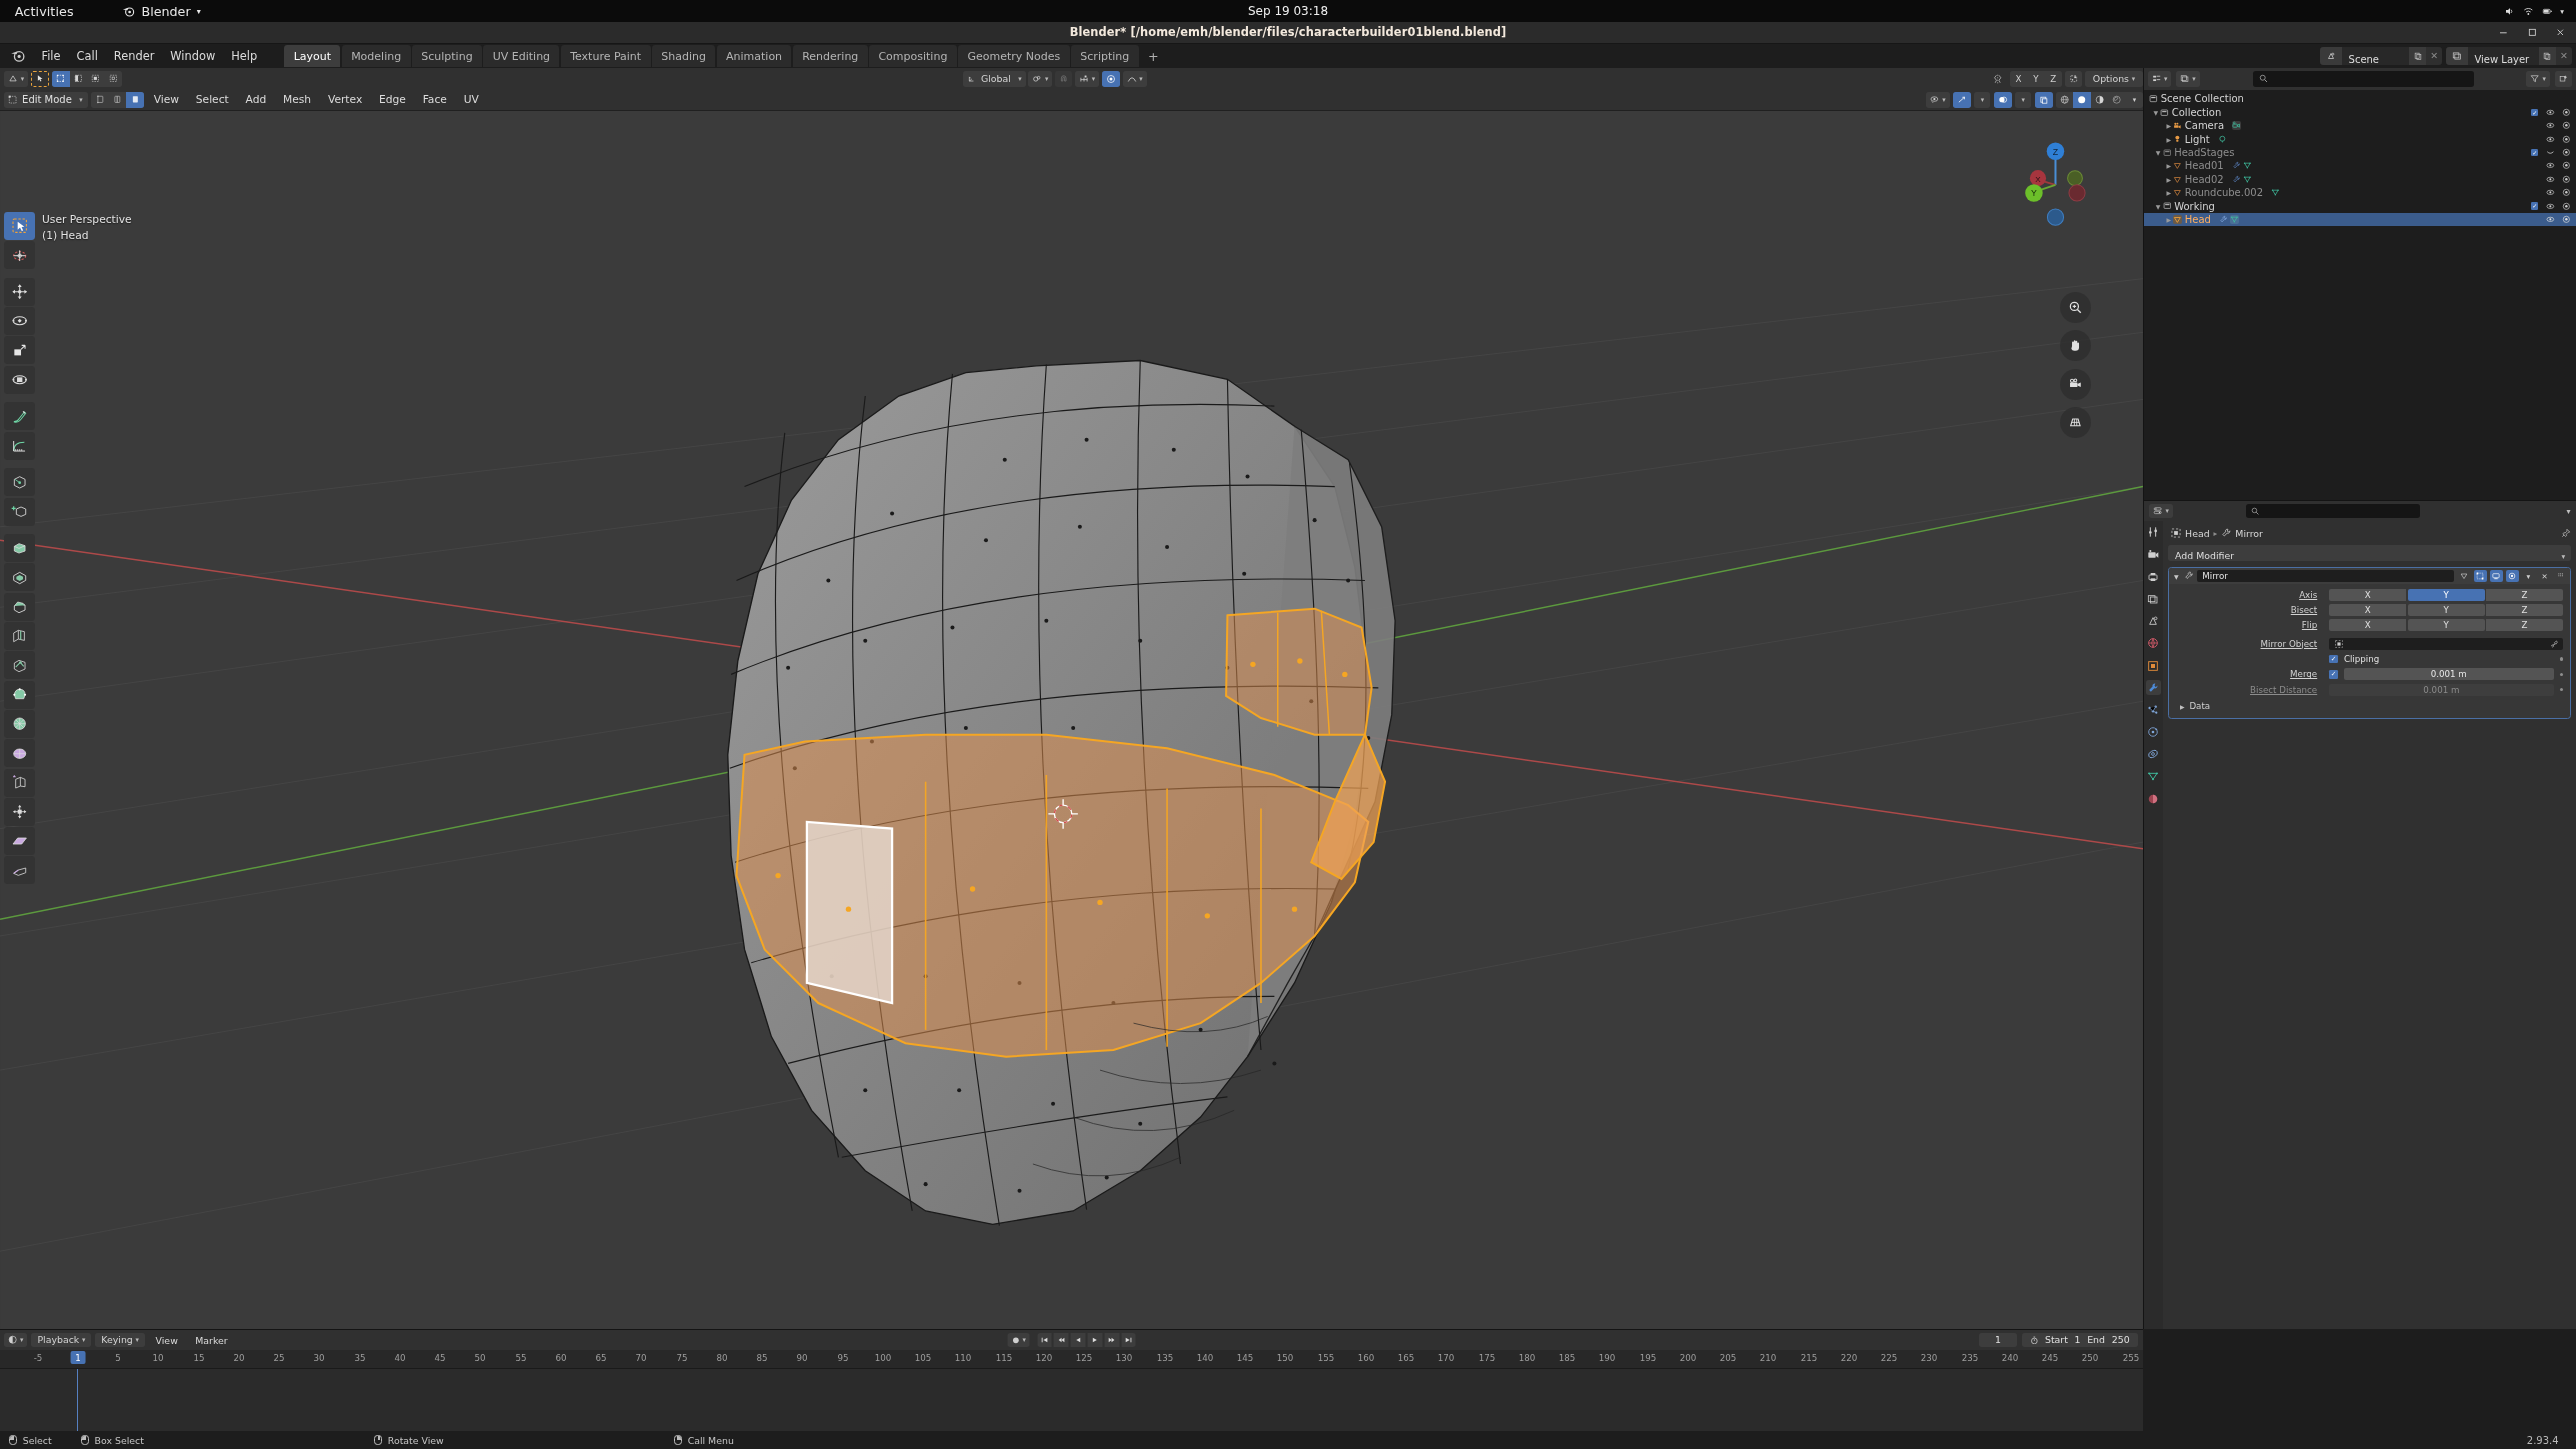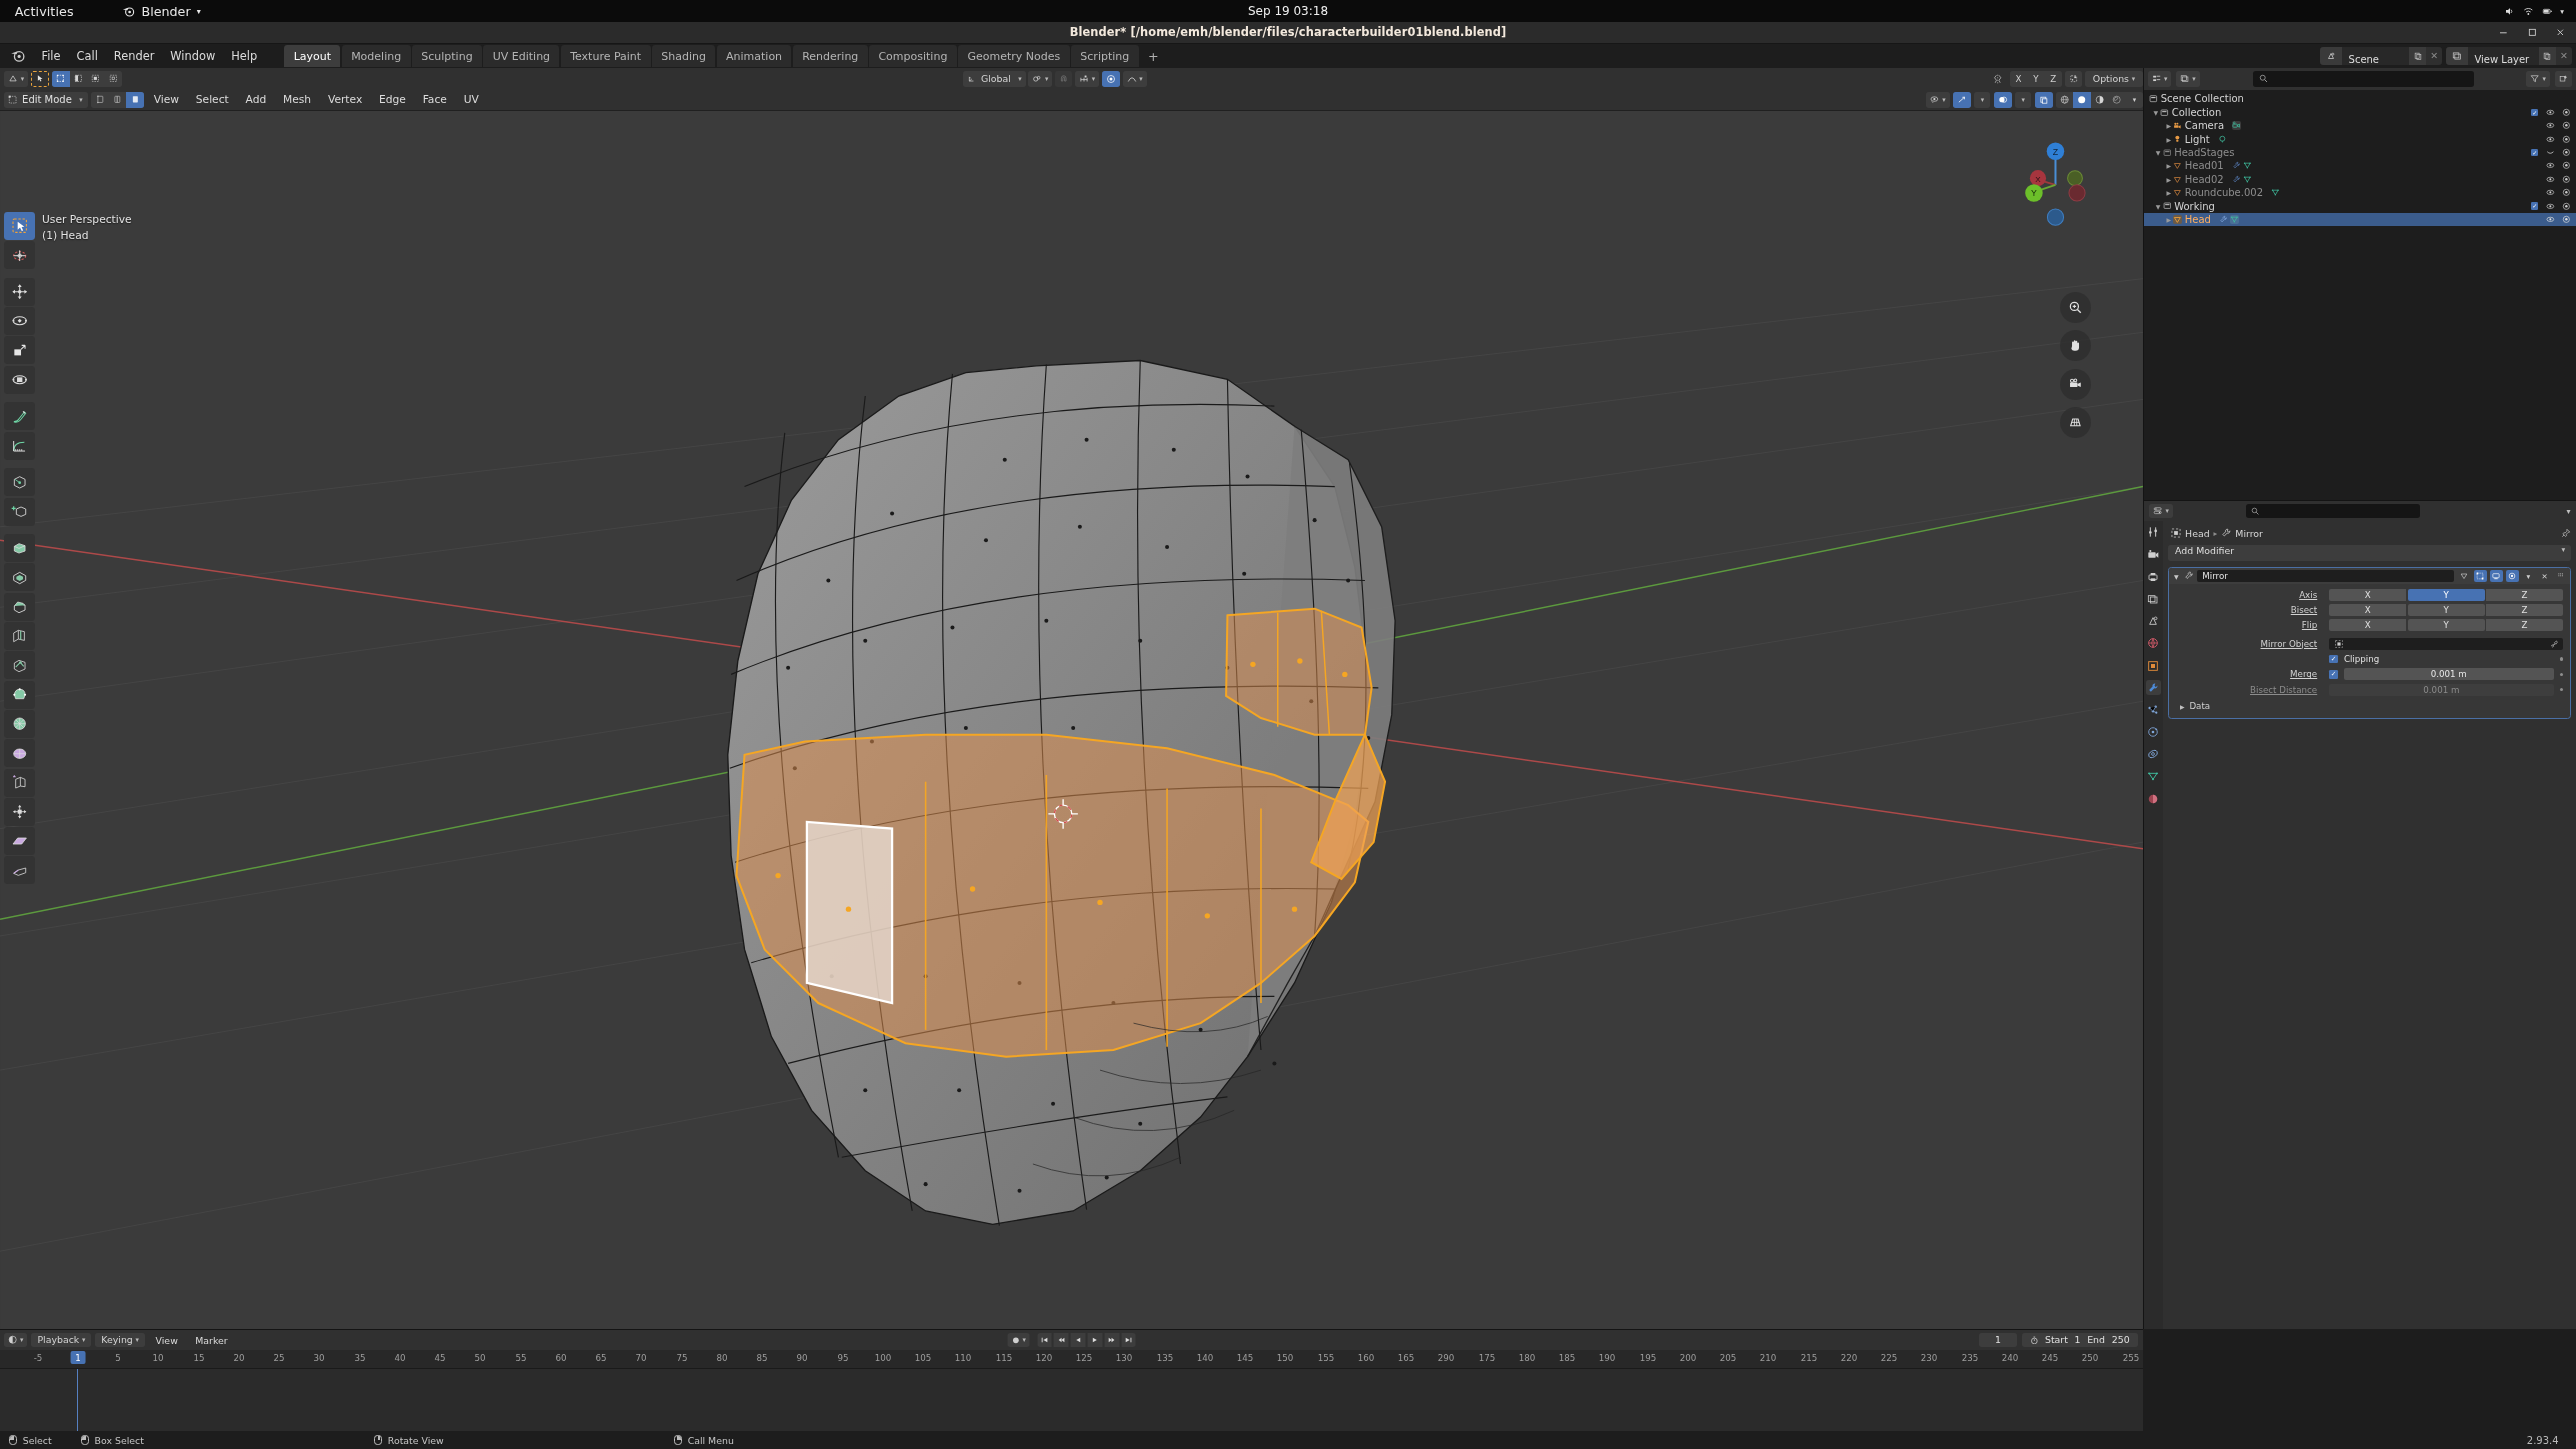--- a/index.html
+++ b/index.html
@@ -98,21 +98,21 @@
   #props-header { height:20px; background:#303030; display:flex; align-items:center; padding:0 5.4px;}
   .p-search { flex:1; max-width:174px; height:14.8px; background:#151515; border-radius:2.7px; display:flex;
       align-items:center; padding-left:5.4px; color:#7d7d7d; font-size:8.7px; margin:0 auto;}
   #props-tabcol { position:absolute; left:0; top:20px; width:19px; bottom:0; background:#2b2b2b;
       display:flex; flex-direction:column; align-items:center; padding-top:4px; gap:7.4px;}
   .ptab { width:14.8px;height:14.8px; display:flex;align-items:center;justify-content:center; border-radius:2.7px;}
   .ptab.active { background:#3d3d3d;}
   #props-body { position:absolute; left:19px; top:20px; right:0; bottom:0; background:#303030; padding:4px 5.4px;}
   .breadcrumb { display:flex; align-items:center; gap:4px; font-size:9.4px; color:#d8d8d8; height:16px; padding-left:2.7px;}
   .breadcrumb .sep { color:#8d8d8d; font-size:7.4px;}
-  .addmod { margin-top:4px; height:16px; background:#3d3d3d; border-radius:2.7px; display:flex; align-items:flex-start;
+  .addmod { margin-top:4px; height:16px; background:#3d3d3d; border-radius:2.7px; display:flex; align-items:flex-end;
       padding:0 6.7px; font-size:9.4px; color:#dedede; position:relative;}
   .addmod .dda { position:absolute; right:5.4px; font-size:7.4px; color:#bbb;}
   .modpanel { margin-top:6px; border:0.7px solid #4a6fa5; border-radius:3.4px; background:#373737; overflow:hidden;}
   .modhead { height:16px; background:#3d3d3d; display:flex; align-items:center; padding:0 2.7px; gap:3.4px;}
   .modhead .nm { flex:1; height:12px; background:#1e1e1e; border-radius:2px; display:flex; align-items:center;
       padding-left:5.4px; font-size:8.7px; color:#e4e4e4;}
   .modhead .mi { width:12.7px;height:12.7px;border-radius:2px;display:flex;align-items:center;justify-content:center;font-size:7.4px;color:#cfcfcf;}
   .modhead .mi.on { background:#4772b3; color:#fff;}
   .modbody { padding:4px 6.7px 6px 4px; }
   .prow { display:flex; align-items:center; height:13.4px; margin-bottom:2px;}
@@ -1567,21 +1567,21 @@
     <span class="tick" style="left:1044px">120</span>
     <span class="tick" style="left:1084px">125</span>
     <span class="tick" style="left:1124px">130</span>
     <span class="tick" style="left:1165px">135</span>
     <span class="tick" style="left:1205px">140</span>
     <span class="tick" style="left:1245px">145</span>
     <span class="tick" style="left:1285px">150</span>
     <span class="tick" style="left:1326px">155</span>
     <span class="tick" style="left:1366px">160</span>
     <span class="tick" style="left:1406px">165</span>
-    <span class="tick" style="left:1446px">290</span>
+    <span class="tick" style="left:1446px">170</span>
     <span class="tick" style="left:1487px">175</span>
     <span class="tick" style="left:1527px">180</span>
     <span class="tick" style="left:1567px">185</span>
     <span class="tick" style="left:1607px">190</span>
     <span class="tick" style="left:1648px">195</span>
     <span class="tick" style="left:1688px">200</span>
     <span class="tick" style="left:1728px">205</span>
     <span class="tick" style="left:1768px">210</span>
     <span class="tick" style="left:1809px">215</span>
     <span class="tick" style="left:1849px">220</span>

